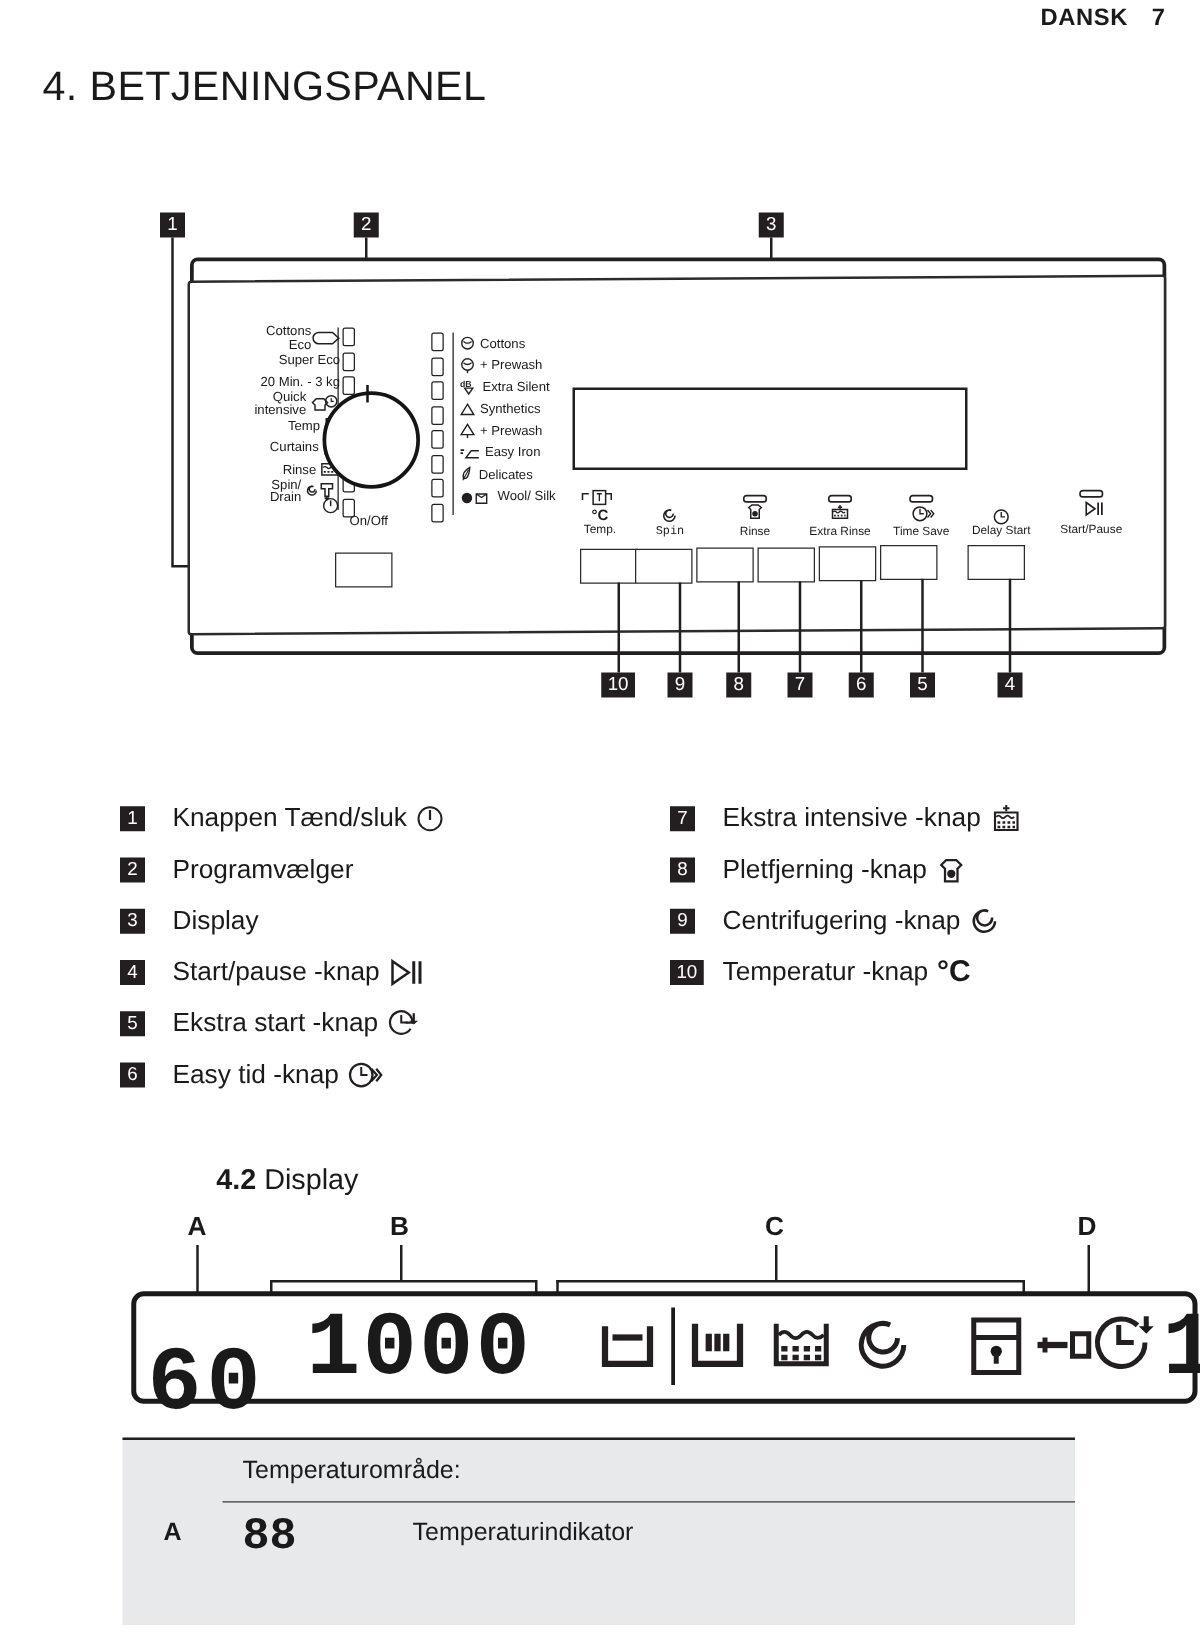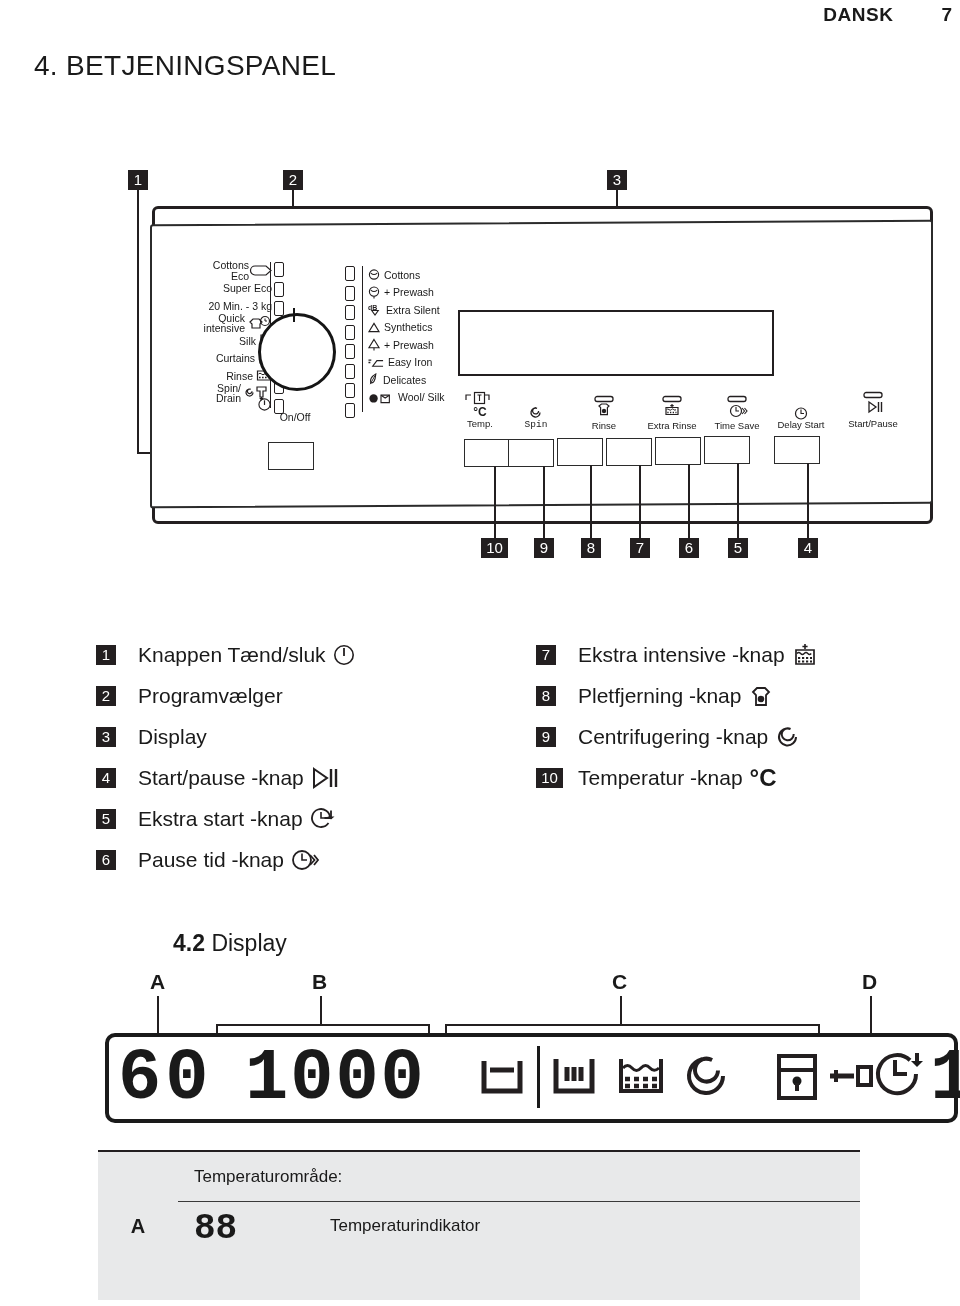--- a/index.html
+++ b/index.html
@@ -4,26 +4,26 @@
 <style>
   html,body{margin:0;padding:0;}
   body{
     width:960px;height:1306px;background:#ffffff;
     font-family:"Liberation Sans", sans-serif;
     color:#1a1a1a;position:relative;overflow:hidden;
   }
   .page{position:relative;width:960px;height:1306px;}
 
   
-  .hdr{position:absolute;top:4px;right:8px;display:flex;align-items:flex-start;gap:48px;}
+  .hdr{position:absolute;top:4px;right:28px;display:flex;align-items:flex-start;gap:19px;}
   .hdr-lang{font-size:19px;font-weight:700;letter-spacing:.5px;}
   .hdr-page{font-size:19px;font-weight:700;}
 
   
-  .h1{position:absolute;left:34px;top:50px;font-size:28px;font-weight:400;letter-spacing:.3px;}
+  .h1{position:absolute;left:34px;top:50px;font-size:33px;font-weight:400;letter-spacing:.3px;}
   .h2{position:absolute;left:95px;top:112px;font-size:23px;font-weight:400;}
   .h2 b{font-weight:700;}
   .h2b{position:absolute;left:173px;top:930px;font-size:23px;font-weight:400;}
   .h2b b{font-weight:700;}
 
   
   .cal{position:absolute;background:#231f20;color:#fff;width:20px;height:20px;
        font-size:15px;line-height:20px;text-align:center;font-weight:400;}
   .cal.wide{width:27px;}
   .lead{position:absolute;background:#231f20;}
@@ -83,21 +83,21 @@
 
   
   .tbl{position:absolute;left:98px;top:1150px;width:762px;height:148px;background:#e8e9ea;
        border-top:2px solid #231f20;}
   .tbl .colA{position:absolute;left:0;top:0;width:80px;height:148px;
       display:flex;align-items:center;justify-content:center;font-size:20px;font-weight:700;}
   .tbl .cells{position:absolute;left:80px;top:0;right:0;height:148px;}
   .tbl .r{display:flex;align-items:center;height:49px;padding-left:16px;box-sizing:border-box;}
   .tbl .r.div{border-top:1.6px solid #3a3a3a;}
   .tbl .sym{width:136px;flex:none;}
-  .tbl .d{font-size:17px;}
+  .tbl .d{font-size:20px;}
 
   svg{display:block;overflow:visible;}
   .ln{stroke:#231f20;fill:none;}
 </style>
 </head>
 <body>
 
 <div class="page">
 
   <div class="hdr">
@@ -144,21 +144,21 @@
 intensive</span>
       <span>
         <svg width="24" height="14" viewBox="0 0 24 14">
           <path class="ln" stroke-width="1.2" d="M2 6 l3-3 h6 l3 3 -2 2 v4 H4 v-4 Z"></path>
           <circle class="ln" stroke-width="1.2" cx="17" cy="5" r="4.5"></circle>
           <path class="ln" stroke-width="1" d="M17 2.5 v2.5 h2"></path>
         </svg>
       </span>
     </div>
     <div class="row">
-      <span class="lbl">Silk</span>
+      <span class="lbl">Temp</span>
       <span>
         <svg width="13" height="14" viewBox="0 0 13 14">
             <path class="ln" stroke-width="1.2" d="M2 1 h9 v12 h-3.5 l-1-7 -1 7 H2 Z"></path>
           </svg>
       </span>
     </div>
     <div class="row">
       <span class="lbl">Curtains</span>
       <span>
         <svg width="14" height="14" viewBox="0 0 14 14">
@@ -446,21 +446,21 @@
         <svg width="26" height="24" viewBox="0 0 26 24">
           <path class="ln" stroke-width="1.8" d="M20 11 a9 9 0 1 0 -1.5 5"></path>
           <path class="ln" stroke-width="1.6" d="M11 5 v6 h5"></path>
           <path class="ln" stroke-width="1.8" d="M21 3.5 L21 11 L14.5 11"></path>
           <path d="M21 12.5 l-3.5 -3 h7 Z" fill="#231f20"></path>
         </svg>
       </span>
     </div>
     <div class="item">
       <span class="num">6</span>
-      <span class="txt">Pause tid -knap</span>
+      <span class="txt">Easy tid -knap</span>
       <span class="sym">
         <svg width="28" height="24" viewBox="0 0 28 24">
           <circle class="ln" stroke-width="1.8" cx="11" cy="12" r="9"></circle>
           <path class="ln" stroke-width="1.6" d="M11 5.5 v6.5 h5"></path>
           <path class="ln" stroke-width="1.8" d="M19 7 l4.5 5 l-4.5 5"></path>
           <path class="ln" stroke-width="1.8" d="M23 7 l4 5 l-4 5"></path>
         </svg>
       </span>
     </div>
   </div>
@@ -524,21 +524,21 @@
 
   <div class="lead v" style="left:620px;top:996px;height:28px;"></div>
   <div class="lead h" style="left:445px;top:1024px;width:374px;"></div>
   <div class="lead v" style="left:445px;top:1024px;height:12px;"></div>
   <div class="lead v" style="left:818px;top:1024px;height:12px;"></div>
 
   <div class="lead v" style="left:870px;top:996px;height:38px;"></div>
 
   <div class="lcd"></div>
 
-  <div class="seg" style="left:118px;width:150px;">
+  <div class="seg" style="left:118px;width:150px;margin-top:28px;">
     <svg width="150" height="62" viewBox="0 0 150 62">
       <text x="0" y="54" font-size="72" font-family="Liberation Mono, monospace" font-weight="700" letter-spacing="4" fill="#1a1a1a" style="font-stretch:condensed;">60</text>
     </svg>
   </div>
   <div class="seg" style="left:245px;width:230px;">
     <svg width="230" height="62" viewBox="0 0 230 62">
       <text x="0" y="54" font-size="72" font-family="Liberation Mono, monospace" font-weight="700" letter-spacing="2" fill="#1a1a1a">1000</text>
     </svg>
   </div>
 

